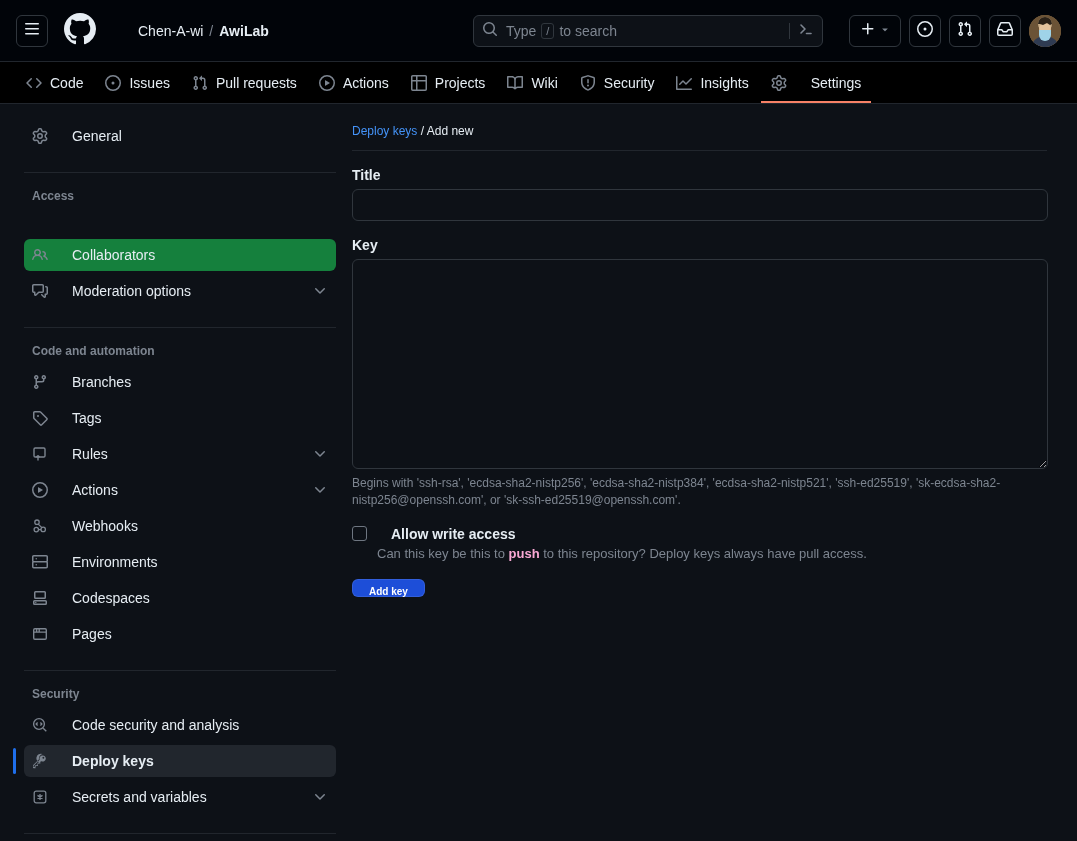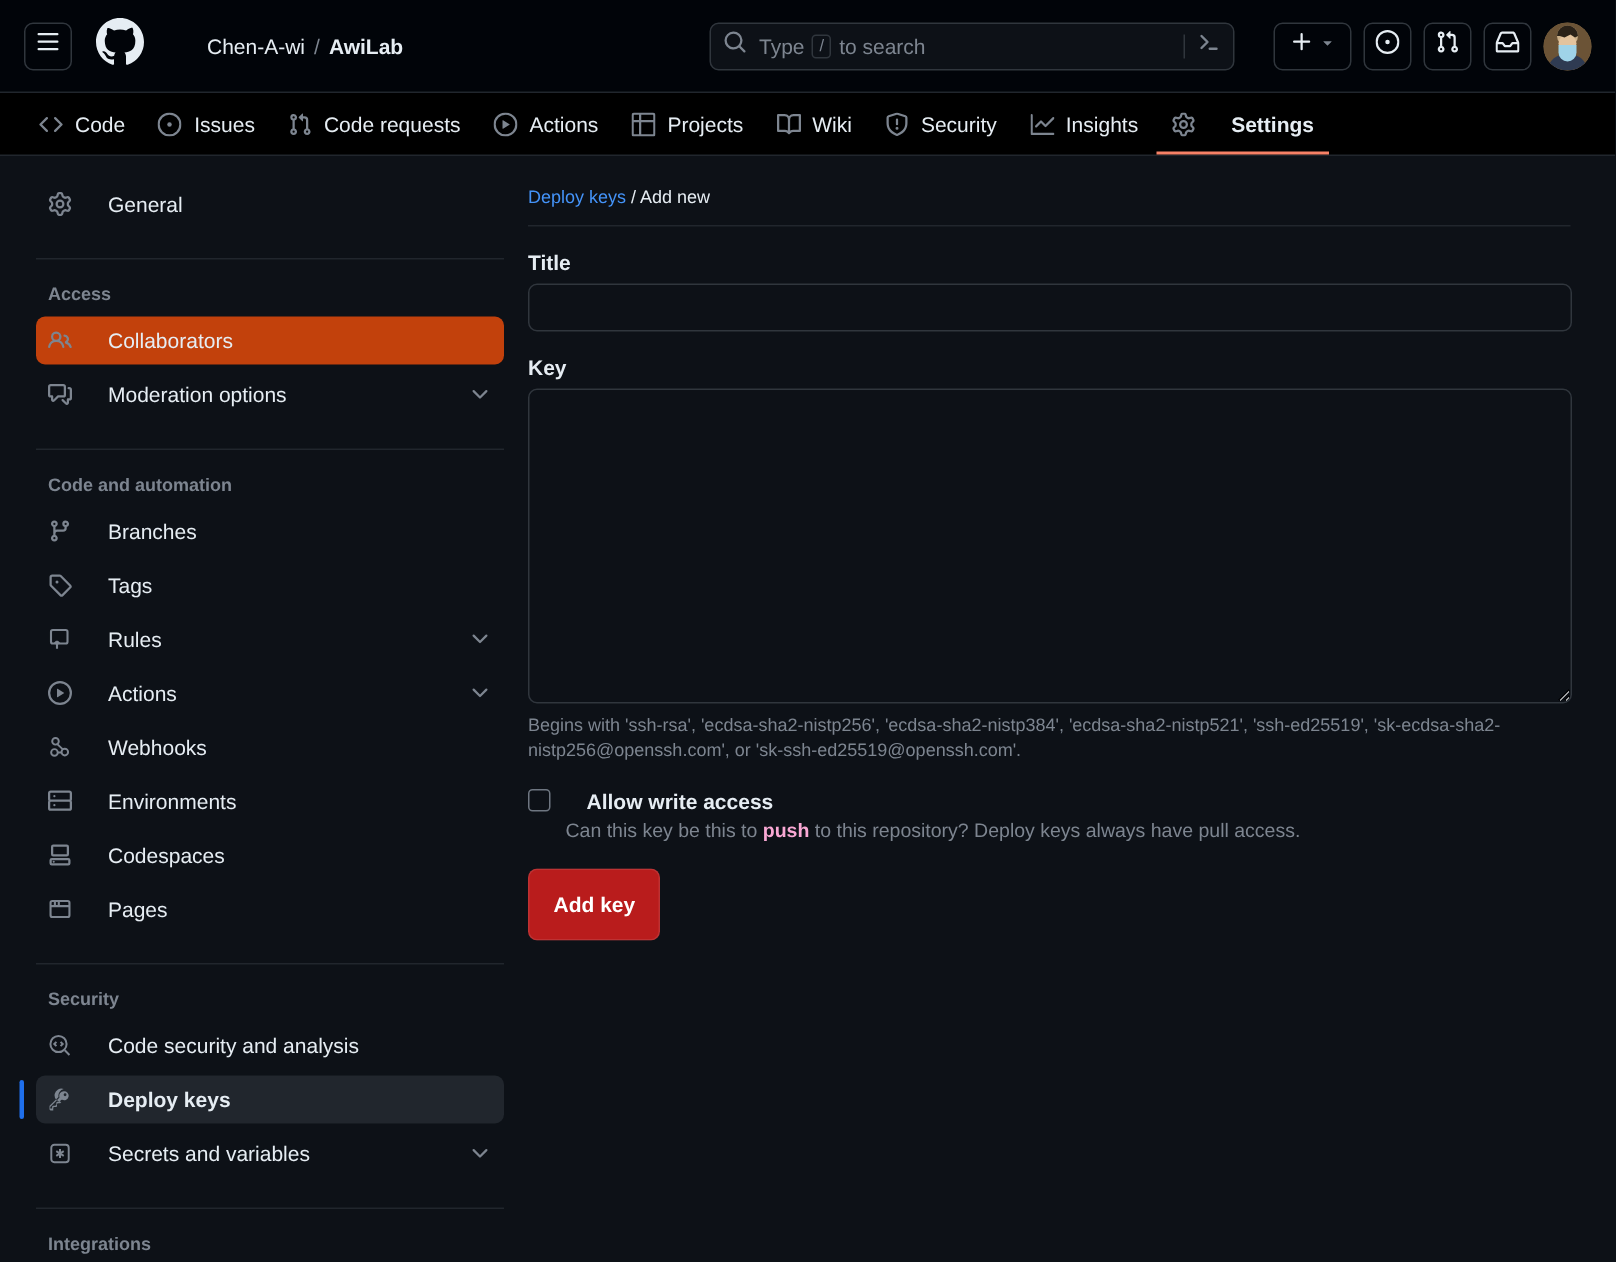--- a/index.html
+++ b/index.html
@@ -99,21 +99,21 @@
   .navtab {
     display: flex; align-items: center; gap: 8px;
     padding: 0 10px;
     height: 38px;
     font-size: 14px;
     color: #e6edf3;
     cursor: pointer;
     border-bottom: 2px solid transparent;
     white-space: nowrap;
   }
-  .navtab.active { font-weight: bold; border-bottom-color: #f78166; gap: 24px; }
+  .navtab.active { font-weight: normal; border-bottom-color: #f78166; gap: 24px; }
   .navtab .ico { display:flex; align-items:center; color:#7d8590; }
 
   
   .page { display: flex; height: calc(841px - 62px - 43px); }
 
   
   .sidebar {
     width: 352px;
     padding: 16px 16px 0 24px;
     overflow: hidden;
@@ -133,21 +133,21 @@
     border-radius: 6px;
     font-size: 14px;
     color: #e6edf3;
     cursor: pointer;
     position: relative;
     margin-bottom: 4px;
   }
   .side-item .ico { color: #7d8590; display:flex; align-items:center; flex-shrink:0; width:16px;}
   .side-item .lbl { flex: 1; white-space: nowrap; }
   .side-item .chev { color:#7d8590; display:flex; align-items:center; }
-  .side-item.hover { background: #c2410c; }
+  .side-item.hover { background: #15803d; margin-top: 28px; }
   .side-item.selected { background: #21262d; font-weight: bold; }
   .side-item.selected::before {
     content: "";
     position: absolute;
     left: -11px; top: 3px;
     width: 3px; height: 26px;
     background: #1f6feb;
     border-radius: 6px;
   }
 
@@ -215,27 +215,27 @@
     flex-shrink: 0;
   }
   .cbox-label { font-size: 14px; font-weight: bold; cursor: pointer; }
   .cbox-desc {
     font-size: 13px; color: #7d8590;
     margin: 4px 0 0 25px;
   }
   .cbox-desc b { color: #f9a8d4; font-weight: bold; }
   .addkey-btn {
     margin-top: 18px;
-    background: #b91c1c;
+    background: #1d4ed8;
     color: #ffffff;
-    font-size: 14px; font-weight: bold;
+    font-size: 10px; font-weight: bold;
     border: 1px solid rgba(240,246,252,0.1);
     border-radius: 6px;
     padding: 6px 16px;
-    height: 48px;
+    height: 18px;
     cursor: pointer;
     font-family: "Liberation Sans", sans-serif;
   }
 </style>
 </head>
 <body>
 
 <div class="header">
 
   <div class="hamburger-btn">
@@ -349,21 +349,21 @@
         </svg>
       </span>
     <span>Issues</span>
   </div>
   <div class="navtab">
     <span class="ico">
         <svg width="16" height="16" viewBox="0 0 16 16" fill="currentColor">
           <path d="M1.5 3.25a2.25 2.25 0 1 1 3 2.122v5.256a2.251 2.251 0 1 1-1.5 0V5.372A2.25 2.25 0 0 1 1.5 3.25Zm5.677-.177L9.573.677A.25.25 0 0 1 10 .854V2.5h1A2.5 2.5 0 0 1 13.5 5v5.628a2.251 2.251 0 1 1-1.5 0V5a1 1 0 0 0-1-1h-1v1.646a.25.25 0 0 1-.427.177L7.177 3.427a.25.25 0 0 1 0-.354ZM3.75 2.5a.75.75 0 1 0 0 1.5.75.75 0 0 0 0-1.5Zm0 9.5a.75.75 0 1 0 0 1.5.75.75 0 0 0 0-1.5Zm8.25.75a.75.75 0 1 0 1.5 0 .75.75 0 0 0-1.5 0Z"></path>
         </svg>
       </span>
-    <span>Code requests</span>
+    <span>Pull requests</span>
   </div>
   <div class="navtab">
     <span class="ico">
         <svg width="16" height="16" viewBox="0 0 16 16" fill="currentColor">
           <path d="M8 0a8 8 0 1 1 0 16A8 8 0 0 1 8 0ZM1.5 8a6.5 6.5 0 1 0 13 0 6.5 6.5 0 0 0-13 0Zm4.879-2.773 4.264 2.559a.25.25 0 0 1 0 .428l-4.264 2.559A.25.25 0 0 1 6 10.559V5.442a.25.25 0 0 1 .379-.215Z"></path>
         </svg>
       </span>
     <span>Actions</span>
   </div>
   <div class="navtab">

